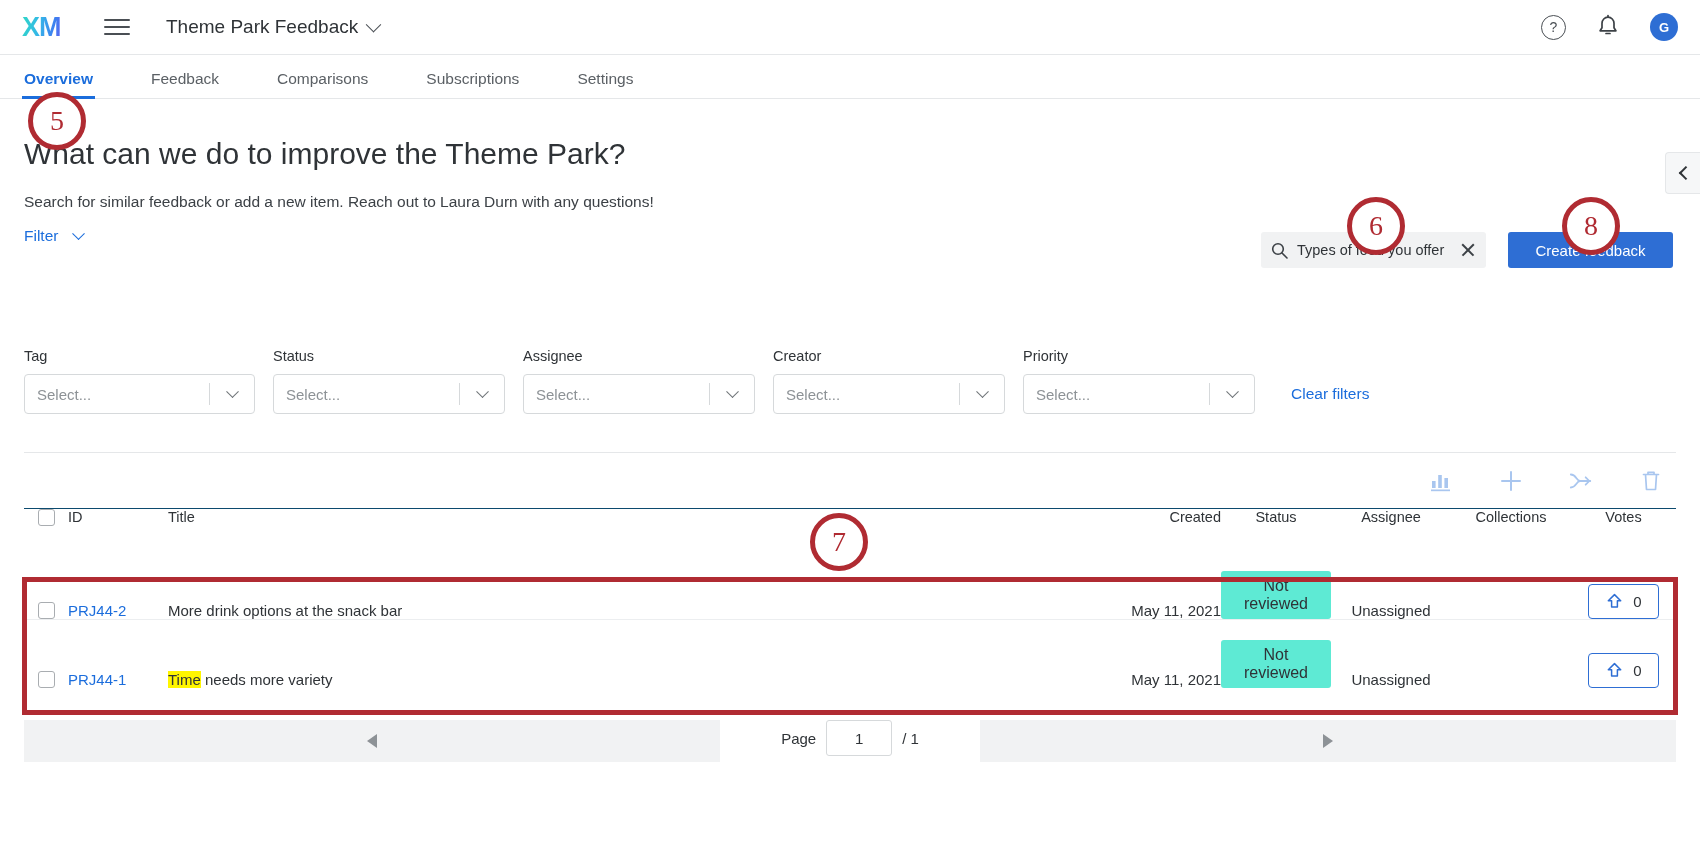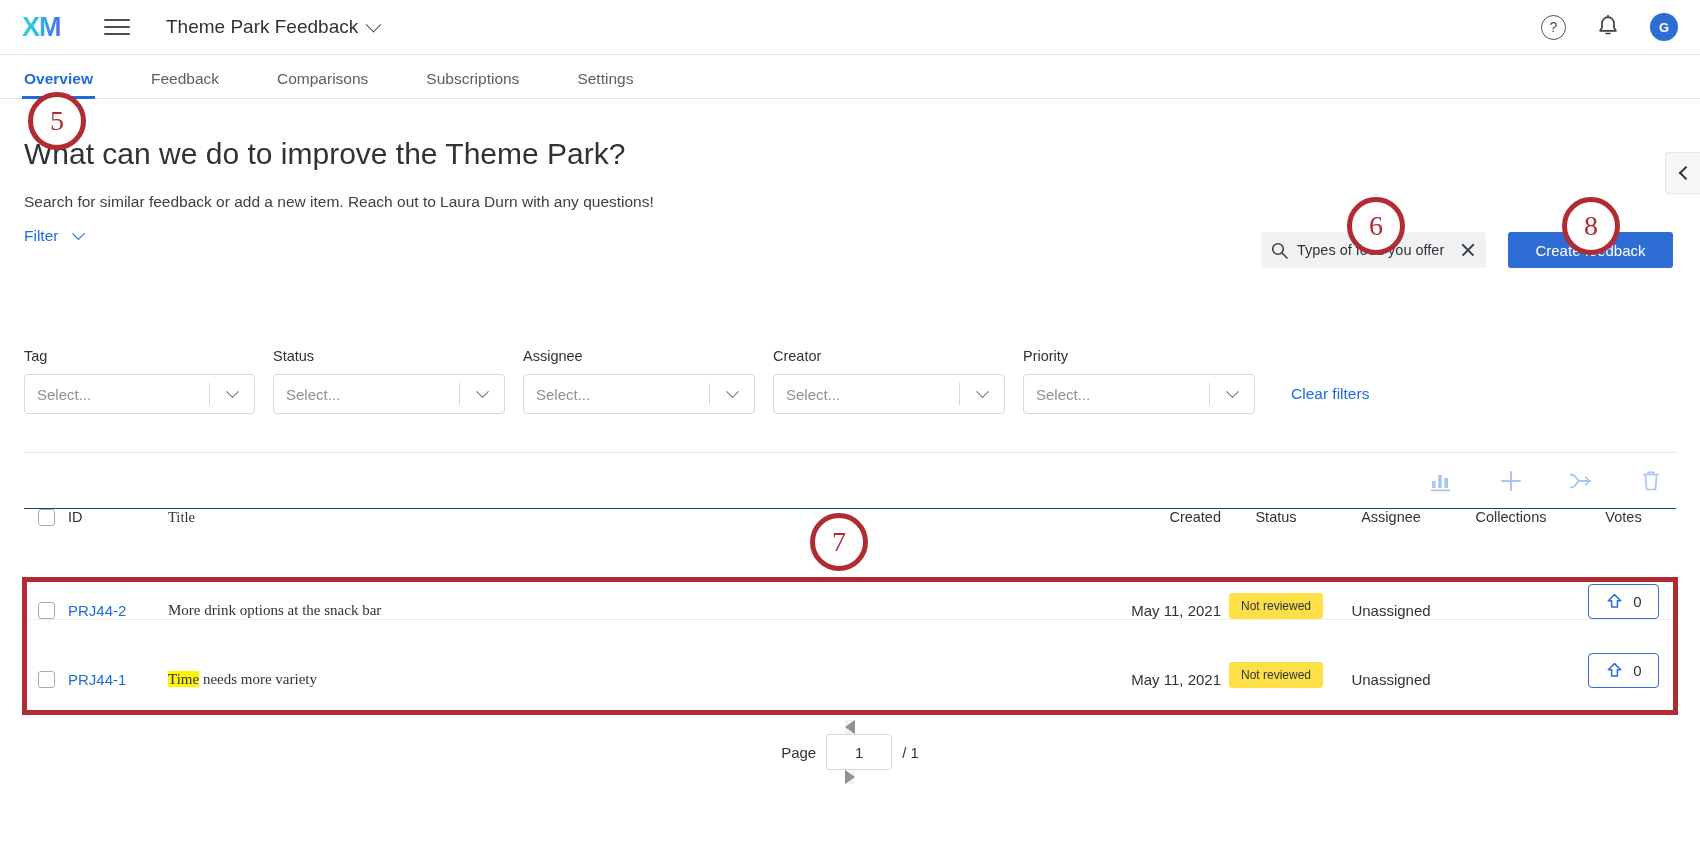--- a/index.html
+++ b/index.html
@@ -99,39 +99,39 @@
   .toolbar { position: absolute; top: 452px; left: 24px; width: 1652px; height: 56px;
     border-top: 1px solid #e5e7e9; display: flex; align-items: center; justify-content: flex-end; gap: 44px; padding-right: 12px; }
   .tb-icon { cursor: pointer; display: flex; align-items: center; justify-content: center; width: 26px; height: 26px; }
 
   
   .thead { position: absolute; top: 508px; left: 24px; width: 1652px; height: 44px;
     border-top: 1px solid #0c4a6e; display: flex; align-items: flex-start; font-size: 14.5px; color: #2f3337; }
   .cb { width: 17px; height: 17px; border: 1.4px solid #a9adb1; border-radius: 3px; background: #fff; cursor: pointer; flex: none; }
   .c-check { width: 44px; display: flex; justify-content: center; }
   .c-id { width: 100px; }
-  .c-title { flex: 1; font-family: Liberation Serif, serif; }
+  .c-title { flex: 1; }
   .c-created { width: 130px; text-align: right; }
   .c-status { width: 110px; text-align: center; }
   .c-assignee { width: 120px; text-align: center; }
   .c-coll { width: 120px; text-align: center; }
   .c-votes { width: 105px; text-align: center; }
 
   .rows { position: absolute; top: 552px; left: 24px; width: 1652px; }
   .trow { height: 68px; display: flex; align-items: flex-end; font-size: 15px; border-bottom: 1px solid #eceef0; }
   .trow:last-child { border-bottom: none; }
   .id-link { color: #1b6ddc; cursor: pointer; }
   .hl { background: #fff600; }
-  .pill { display: inline-block; background: #fde047; color: #2f3337; font-size: 12px;
+  .pill { display: inline-block; background: #5eead4; color: #2f3337; font-size: 16px;
     padding: 6px 12px; border-radius: 3px; }
   .votes-btn { display: inline-flex; align-items: center; gap: 9px; border: 1px solid #2e6ed4;
     border-radius: 4px; padding: 7px 16px; cursor: pointer; color: #2f3337; font-size: 15px; }
 
   
-  .pager { position: absolute; top: 720px; left: 24px; width: 1652px; height: 42px; display: flex; align-items: center; flex-direction: column; }
+  .pager { position: absolute; top: 720px; left: 24px; width: 1652px; height: 42px; display: flex; align-items: flex-start; }
   .pg-btn { flex: 1; height: 42px; background: #f1f2f3; border: none; cursor: pointer;
     display: flex; align-items: center; justify-content: center; }
   .tri-l { width: 0; height: 0; border-top: 7px solid transparent; border-bottom: 7px solid transparent; border-right: 10px solid #8d9296; }
   .tri-r { width: 0; height: 0; border-top: 7px solid transparent; border-bottom: 7px solid transparent; border-left: 10px solid #8d9296; }
   .pg-mid { width: 260px; display: flex; align-items: center; justify-content: center; gap: 10px; font-size: 15px; }
   .pg-input { width: 66px; height: 36px; border: 1px solid #d6d9db; border-radius: 3px;
     text-align: center; font-size: 15px; font-family: inherit; color: #2f3337; background: #fff; }
 
   
   .anno { position: absolute; border: 5px solid #b02b32; border-radius: 50%;

